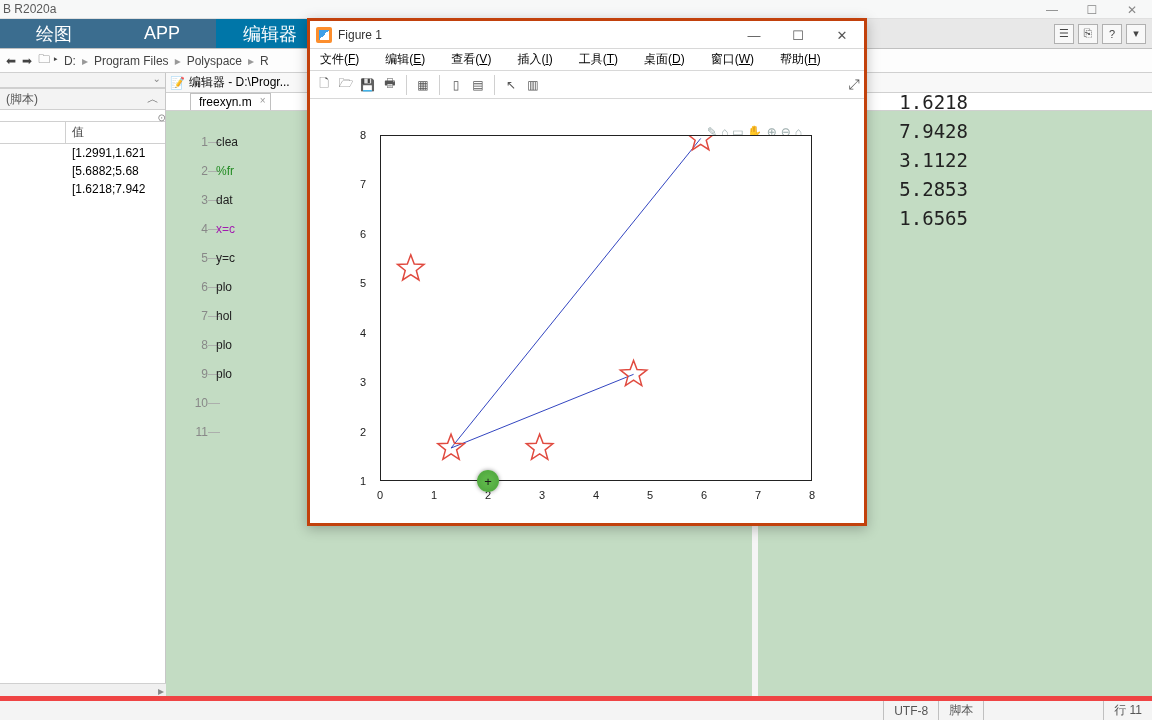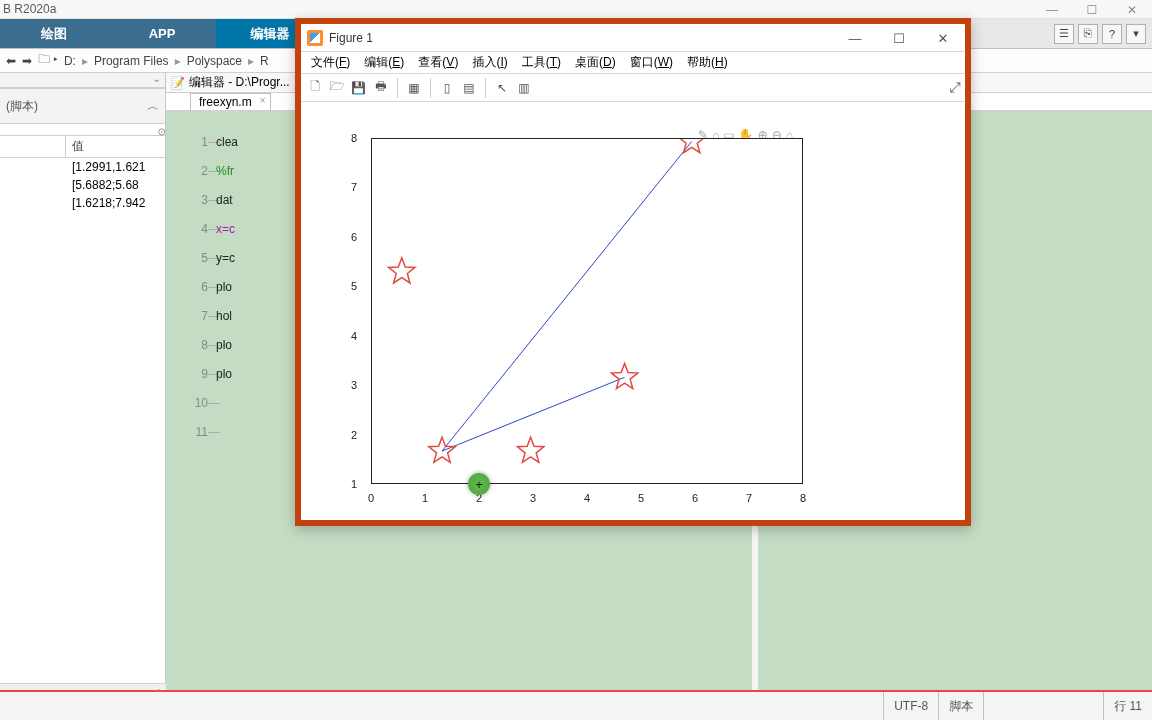--- a/index.html
+++ b/index.html
@@ -5,40 +5,40 @@
 * { margin:0; padding:0; box-sizing:border-box; font-family:"Microsoft YaHei","Segoe UI",Tahoma,sans-serif; font-size:12px; }
 body { width:1152px; height:720px; background:#fff; position:relative; overflow:hidden; }
 
 
 .app-title { height:19px; background:#f7f8f8; color:#5a5a5a; padding-left:3px; display:flex; align-items:center; border-bottom:1px solid #e0e0e0; font-size:11px; }
 .win-ctl { position:absolute; top:0; right:0; display:flex; }
 .win-ctl div { width:40px; height:19px; display:flex; align-items:center; justify-content:center; color:#888; }
 
 
 .tabstrip { height:30px; background:#e8e8e8; display:flex; align-items:stretch; border-bottom:1px solid #c0c0c0; }
-.tabstrip .tab { width:108px; display:flex; align-items:center; justify-content:center; color:#fff; background:#0076a8; font-size:13px;font-weight:bold; }
+.tabstrip .tab { width:108px; display:flex; align-items:center; justify-content:center; color:#fff; background:#0076a8; font-size:18px; }
 .tabstrip .tab.dark { background:#3b6d8f; }
 .tabstrip .fill { flex:1; background:#e8e8e8; display:flex; align-items:center; justify-content:flex-end; padding-right:6px; gap:4px; }
 .tbicon { width:20px; height:20px; border:1px solid #b0b0b0; background:#f8f8f8; display:flex; align-items:center; justify-content:center; color:#444; font-size:11px; }
 .tbicon.search { width:184px; justify-content:space-between; padding:0 4px; color:#888; }
 
 
 .crumb { height:24px; background:#fdfdfd; border-bottom:1px solid #d0d0d0; display:flex; align-items:center; padding-left:6px; gap:6px; color:#444; font-size:12px; }
 .crumb .sep { color:#999; }
 
 
 .main { position:absolute; left:0; top:73px; right:0; bottom:22px; display:flex; }
 .left-col { width:166px; display:flex; flex-direction:column; border-right:1px solid #c7c7c7; }
 .filelist-hdr { height:15px; background:#f3f3f3; border-bottom:1px solid #d0d0d0; position:relative; }
 .filelist-hdr .chev { position:absolute; right:4px; top:0; color:#888; font-size:10px; }
 .filelist { flex:0 0 auto; height:262px; overflow:auto; background:#fff; position:relative; }
 .filelist .item { padding:2px 6px; font-size:13px; color:#1a1a1a; }
 .filelist .item.sel { background:#dbe9f7; }
 .scrollbar-v { position:absolute; right:0; top:0; width:14px; height:100%; background:#f0f0f0; }
-.scripts-hdr { height:36px; background:#f3f3f3; border-top:1px solid #d0d0d0; border-bottom:1px solid #d0d0d0; display:flex; align-items:center; justify-content:space-between; padding:0 6px; font-size:11px; color:#555;gap:40px; }
+.scripts-hdr { height:22px; background:#f3f3f3; border-top:1px solid #d0d0d0; border-bottom:1px solid #d0d0d0; display:flex; align-items:center; justify-content:space-between; padding:0 6px; font-size:11px; color:#555;gap:40px; }
 .ws-panel { flex:1; background:#fff; }
 .ws-hdr { height:22px; border-bottom:1px solid #d0d0d0; display:flex; }
 .ws-hdr .c1 { width:66px; border-right:1px solid #d0d0d0; padding:2px 6px; font-size:12px; color:#444; }
 .ws-hdr .c2 { flex:1; padding:2px 6px; font-size:12px; color:#444; }
 .ws-row { display:flex; font-size:12px; padding:2px 0 2px 6px; }
 .ws-row .c1 { width:66px; }
 .ws-row .c2 { flex:1; }
 
 .editor-col { flex:1; display:flex; flex-direction:column; background:#c3dcc3; }
 .ed-title { height:20px; background:#f8f8f8; border-bottom:1px solid #d0d0d0; display:flex; align-items:center; padding-left:4px; font-size:11px; gap:4px; }
@@ -47,33 +47,33 @@
 .ed-tab .tabf .x { position:absolute; right:4px; top:1px; color:#999; font-size:10px; }
 .ed-gutter { position:absolute; left:180px; top:128px; width:28px; text-align:right; color:#888; font-size:15px; line-height:29px; }
 .ed-code { position:absolute; left:216px; top:128px; font-size:17px; color:#333; line-height:29px; font-family:Consolas,monospace; }
 .ed-dash { position:absolute; left:208px; top:128px; width:12px; color:#aaa; font-size:15px; line-height:29px; }
 .cmd-data { position:absolute; right:184px; top:88px; font-size:19px; line-height:29px; font-family:Consolas,monospace; color:#222; white-space:pre; }
 
 
 .greenbox { position:absolute; background:#c3dcc3; }
 
 
-.status { position:absolute; left:0; right:0; bottom:0; height:30px; background:#f4f4f4; border-top:2px solid #ef4444; display:flex; align-items:center; font-size:11px; color:#555; }
+.status { position:absolute; left:0; right:0; bottom:0; height:24px; background:#f4f4f4; border-top:5px solid #ef4444; display:flex; align-items:center; font-size:11px; color:#555; }
 .status .cell { padding:0 10px; border-left:1px solid #c0c0c0; height:100%; display:flex; align-items:center; }
 .status .fill { flex:1; }
 .scroll-h { position:absolute; left:0; bottom:22px; height:15px; width:166px; background:#f0f0f0; border-top:1px solid #d0d0d0; }
 
 
-.figwin { position:absolute; left:295px; top:18px; width:676px; height:508px; background:#fff; border:6px solid #c2410c; box-shadow:0 3px 12px rgba(0,0,0,.25); }
+.figwin { position:absolute; left:307px; top:18px; width:560px; height:508px; background:#fff; border:3px solid #c2410c; box-shadow:0 3px 12px rgba(0,0,0,.25); }
 .figwin .titlebar { height:28px; background:#fff; border-bottom:1px solid #d8d8d8; display:flex; align-items:center; padding-left:6px; font-size:12px; color:#333; }
 .figwin .titlebar .ico { width:16px; height:16px; background:#fc8e2d; border-radius:2px; margin-right:6px; position:relative; }
 .figwin .titlebar .ico::after { content:""; position:absolute; left:3px; top:3px; width:10px; height:10px; background:linear-gradient(135deg,#3fa0e8 50%,#fff 50%); }
 .figwin .winbtns { position:absolute; top:0; right:0; display:flex; }
 .figwin .winbtns div { width:44px; height:28px; display:flex; align-items:center; justify-content:center; color:#555; font-size:13px; }
-.figwin .menubar { height:22px; display:flex; align-items:center; border-bottom:1px solid #d8d8d8; padding-left:6px; gap:6px; font-size:12px; }
+.figwin .menubar { height:22px; display:flex; align-items:center; border-bottom:1px solid #d8d8d8; padding-left:6px; gap:18px; font-size:12px; }
 .figwin .menubar .m { padding:0 4px; }
 .figwin .menubar .m u { text-decoration:underline; }
 .figwin .toolbar { height:28px; border-bottom:1px solid #d8d8d8; display:flex; align-items:center; padding-left:4px; gap:2px; }
 .figwin .tico { width:20px; height:20px; border:1px solid transparent; display:flex; align-items:center; justify-content:center; font-size:12px; color:#555; }
 .figwin .tdiv { width:1px; height:20px; background:#d0d0d0; margin:0 4px; }
 
 .plotarea { position:absolute; left:52px; top:108px; width:450px; height:370px; }
 .axes { position:absolute; left:18px; top:6px; width:432px; height:346px; border:1px solid #222; background:#fff; }
 .axes-tools { position:absolute; right:10px; top:-4px; display:flex; gap:4px; color:#9aa; font-size:14px; }
 .ytick { position:absolute; left:-2px; font-size:11px; color:#222; transform:translateY(-50%); }

